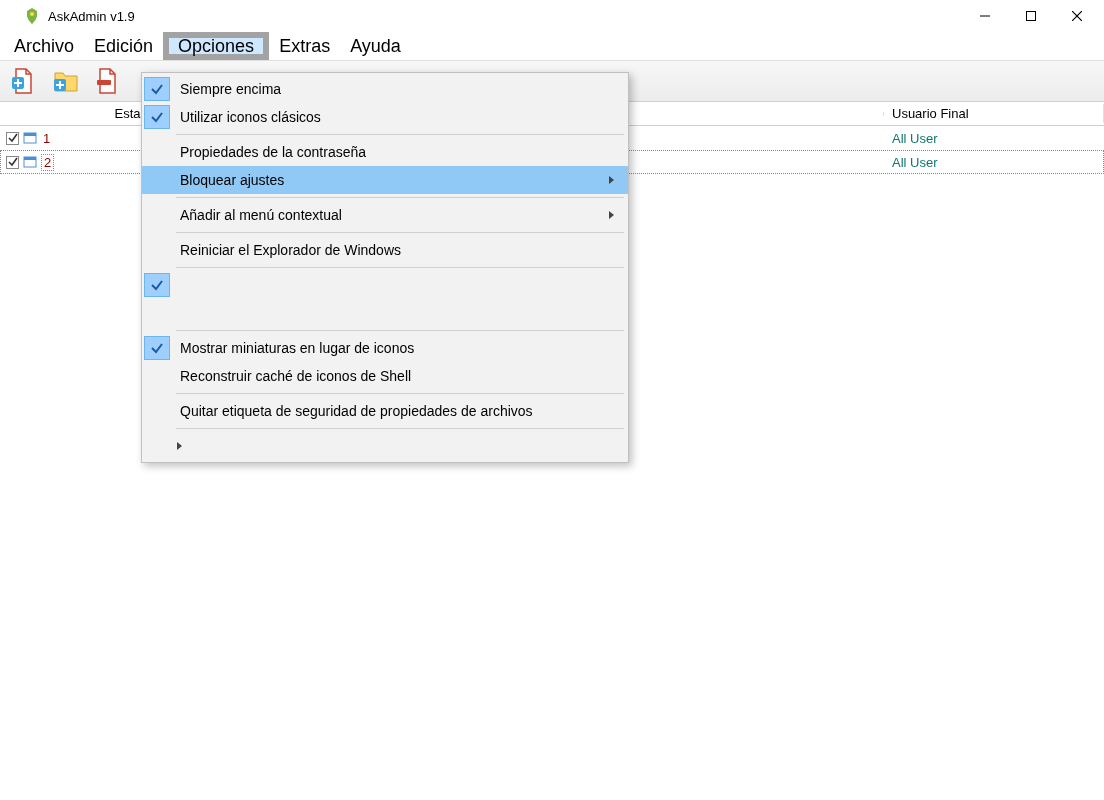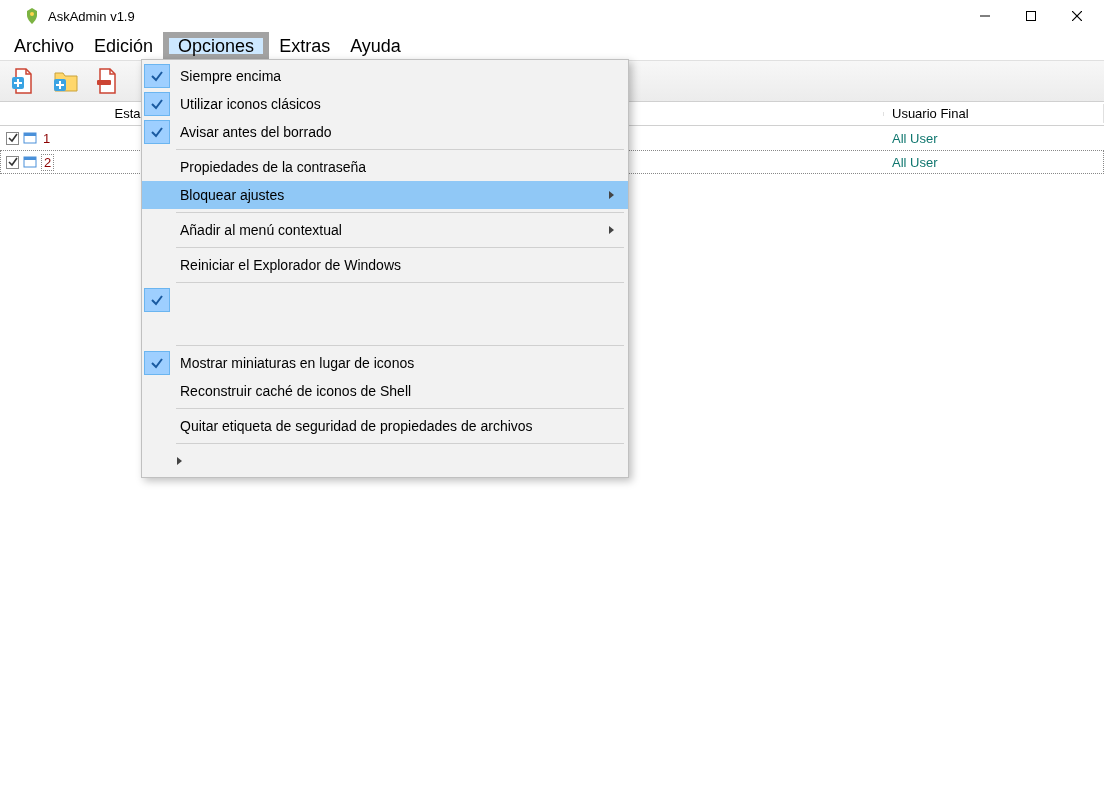--- a/index.html
+++ b/index.html
@@ -121,21 +121,21 @@
   border: 1px dotted #888;
   padding: 0 2px;
 }
 .row .num-box { padding: 0 2px; }
 .row.selected-outline {
   outline: 1px dotted #888;
   outline-offset: -1px;
 }
 .dropdown {
   position: absolute;
-  top: 59px;
+  top: 72px;
   left: 141px;
   width: 488px;
   background: #f2f2f2;
   border: 1px solid #c0c0c0;
   box-shadow: 3px 3px 8px rgba(0,0,0,0.25);
   z-index: 50;
   padding: 2px 0;
 }
 .dropdown .dd-item {
   height: 28px;
@@ -291,76 +291,67 @@
     </div>
     <div class="dd-item">
       <div class="dd-check-col checked">
         <svg width="14" height="14" viewBox="0 0 14 14">
           <polyline points="2,7 6,11 12,3" fill="none" stroke="#1a5aa0" stroke-width="2"></polyline>
         </svg>
       </div>
       <div class="dd-label">Utilizar iconos clásicos</div>
       <div class="dd-arrow"></div>
     </div>
+    <div class="dd-sep"></div>
+    <div class="dd-item">
+      <div class="dd-check-col"></div>
+      <div class="dd-label">Propiedades de la contraseña</div>
+      <div class="dd-arrow"></div>
+    </div>
+    <div class="dd-item highlight">
+      <div class="dd-check-col"></div>
+      <div class="dd-label">Bloquear ajustes</div>
+      <div class="dd-arrow"><svg width="8" height="10" viewBox="0 0 8 10">
+          <path d="M1 1 L6 5 L1 9 Z" fill="#444"></path>
+        </svg></div>
+    </div>
+    <div class="dd-sep"></div>
+    <div class="dd-item">
+      <div class="dd-check-col"></div>
+      <div class="dd-label">Añadir al menú contextual</div>
+      <div class="dd-arrow"><svg width="8" height="10" viewBox="0 0 8 10">
+          <path d="M1 1 L6 5 L1 9 Z" fill="#444"></path>
+        </svg></div>
+    </div>
+    <div class="dd-sep"></div>
+    <div class="dd-item">
+      <div class="dd-check-col"></div>
+      <div class="dd-label">Reiniciar el Explorador de Windows</div>
+      <div class="dd-arrow"></div>
+    </div>
+    <div class="dd-sep"></div>
     <div class="dd-item">
       <div class="dd-check-col checked">
         <svg width="14" height="14" viewBox="0 0 14 14">
           <polyline points="2,7 6,11 12,3" fill="none" stroke="#1a5aa0" stroke-width="2"></polyline>
         </svg>
       </div>
-      <div class="dd-label">Avisar antes del borrado</div>
-      <div class="dd-arrow"></div>
-    </div>
-    <div class="dd-sep"></div>
-    <div class="dd-item">
-      <div class="dd-check-col"></div>
-      <div class="dd-label">Propiedades de la contraseña</div>
-      <div class="dd-arrow"></div>
-    </div>
-    <div class="dd-item highlight">
-      <div class="dd-check-col"></div>
-      <div class="dd-label">Bloquear ajustes</div>
-      <div class="dd-arrow"><svg width="8" height="10" viewBox="0 0 8 10">
-          <path d="M1 1 L6 5 L1 9 Z" fill="#444"></path>
-        </svg></div>
-    </div>
-    <div class="dd-sep"></div>
-    <div class="dd-item">
-      <div class="dd-check-col"></div>
-      <div class="dd-label">Añadir al menú contextual</div>
-      <div class="dd-arrow"><svg width="8" height="10" viewBox="0 0 8 10">
-          <path d="M1 1 L6 5 L1 9 Z" fill="#444"></path>
-        </svg></div>
-    </div>
-    <div class="dd-sep"></div>
-    <div class="dd-item">
-      <div class="dd-check-col"></div>
-      <div class="dd-label">Reiniciar el Explorador de Windows</div>
+      <div class="dd-arrow"></div>
+    </div>
+    <div class="dd-item">
+      <div class="dd-check-col"></div>
       <div class="dd-arrow"></div>
     </div>
     <div class="dd-sep"></div>
     <div class="dd-item">
       <div class="dd-check-col checked">
         <svg width="14" height="14" viewBox="0 0 14 14">
           <polyline points="2,7 6,11 12,3" fill="none" stroke="#1a5aa0" stroke-width="2"></polyline>
         </svg>
       </div>
-      <div class="dd-arrow"></div>
-    </div>
-    <div class="dd-item">
-      <div class="dd-check-col"></div>
-      <div class="dd-arrow"></div>
-    </div>
-    <div class="dd-sep"></div>
-    <div class="dd-item">
-      <div class="dd-check-col checked">
-        <svg width="14" height="14" viewBox="0 0 14 14">
-          <polyline points="2,7 6,11 12,3" fill="none" stroke="#1a5aa0" stroke-width="2"></polyline>
-        </svg>
-      </div>
       <div class="dd-label">Mostrar miniaturas en lugar de iconos</div>
       <div class="dd-arrow"></div>
     </div>
     <div class="dd-item">
       <div class="dd-check-col"></div>
       <div class="dd-label">Reconstruir caché de iconos de Shell</div>
       <div class="dd-arrow"></div>
     </div>
     <div class="dd-sep"></div>
     <div class="dd-item">

